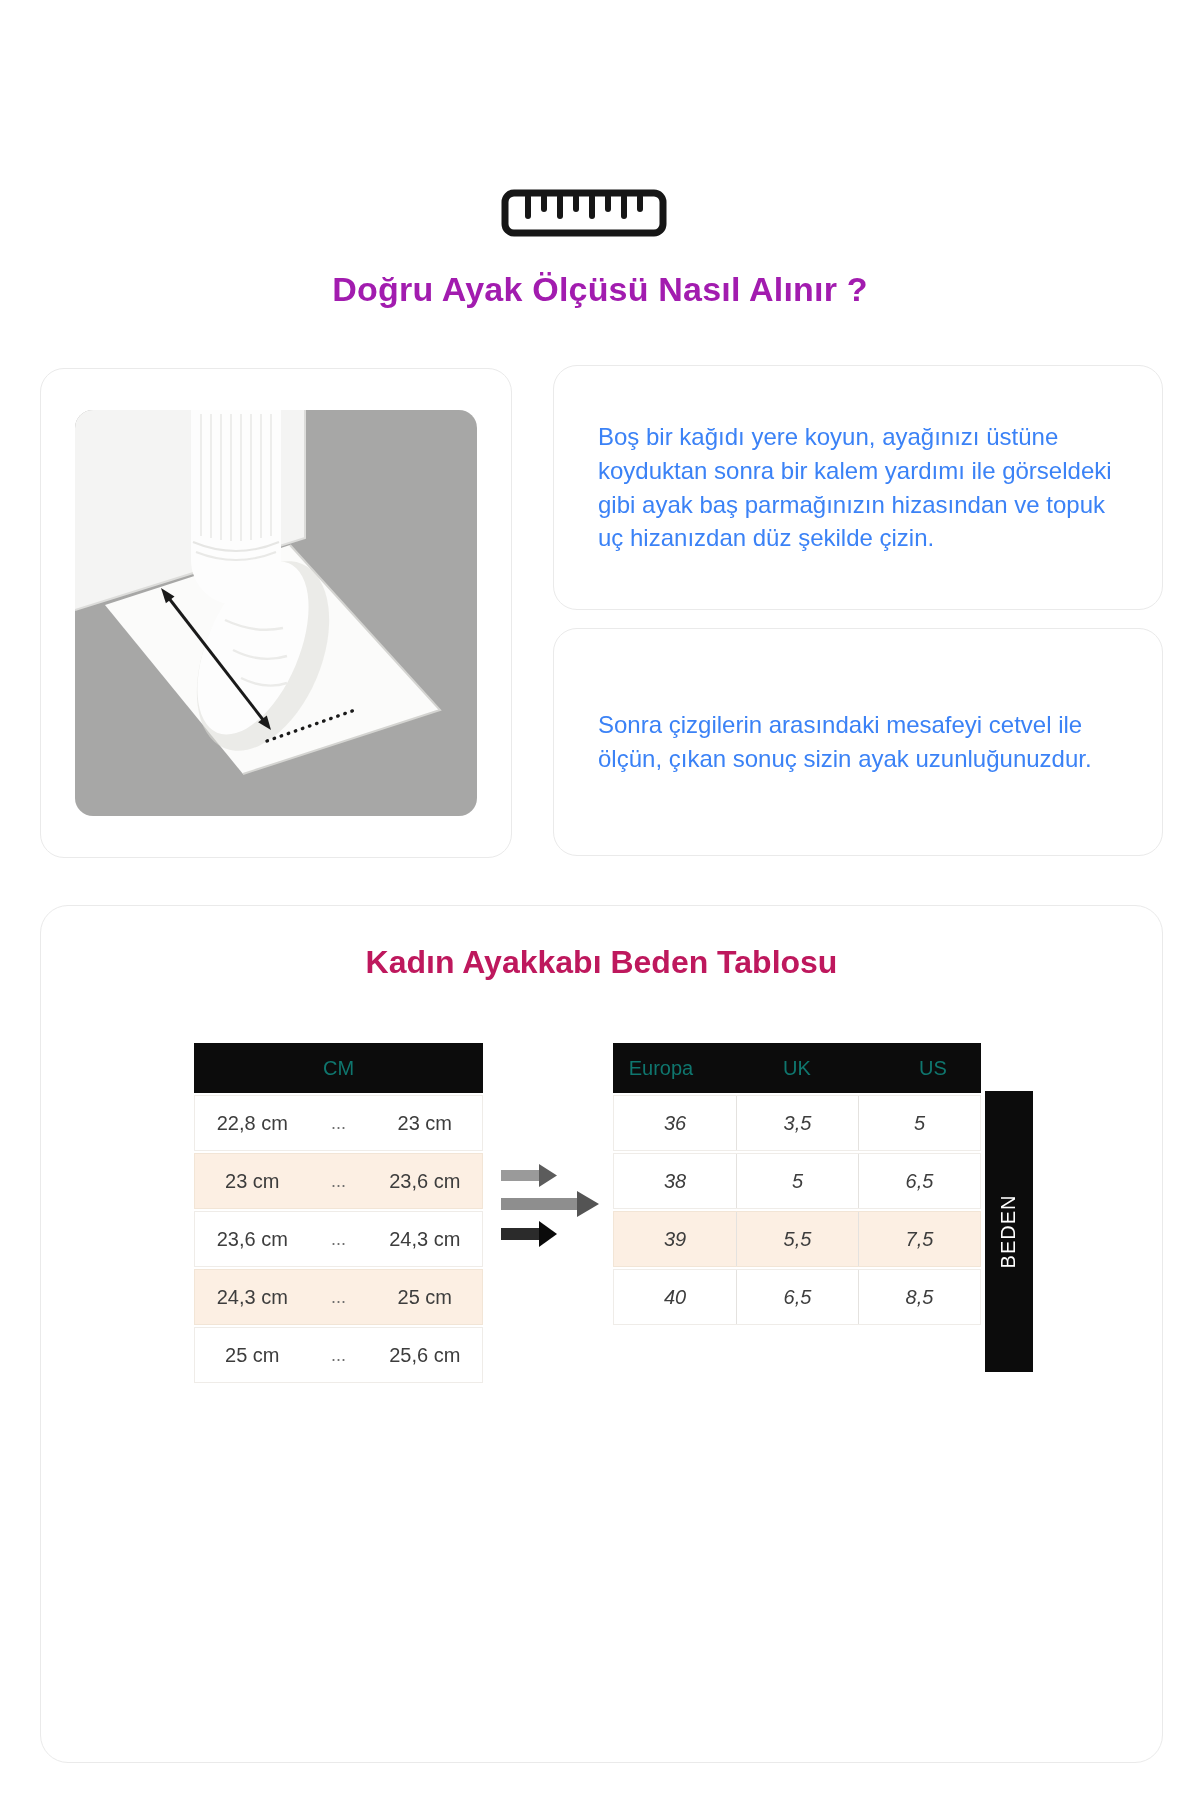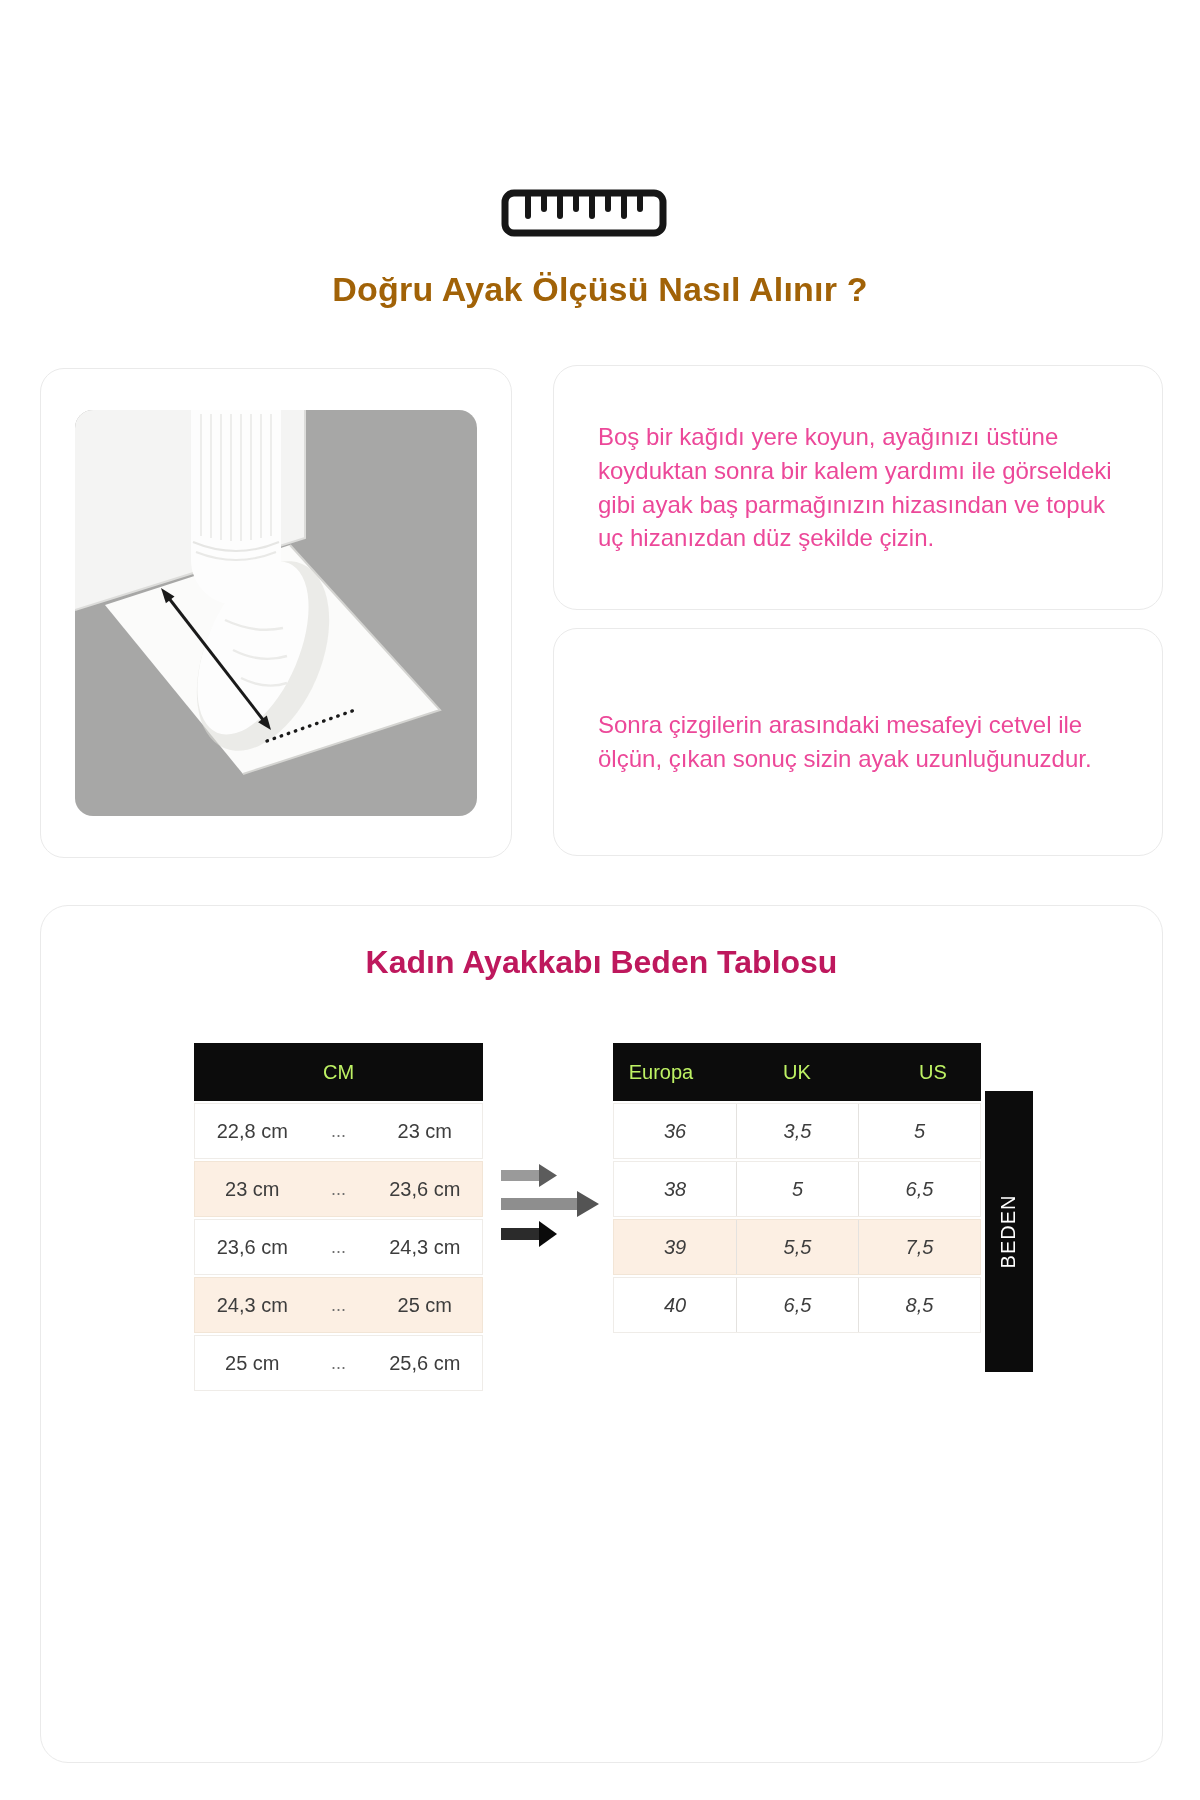--- a/index.html
+++ b/index.html
@@ -4,46 +4,46 @@
 <style>
   html,body{margin:0;padding:0;background:#ffffff;}
   .canvas{
     position:relative;width:1200px;height:1800px;margin:0 auto;
     background:#ffffff;font-family:"Liberation Sans",sans-serif;overflow:hidden;
   }
   
   .ruler-wrap{position:absolute;left:500px;top:188px;width:168px;height:50px;}
   .page-title{
     position:absolute;left:0;top:270px;width:100%;text-align:center;
-    font-size:34px;font-weight:bold;color:#a16207;letter-spacing:.2px;
+    font-size:34px;font-weight:bold;color:#a21caf;letter-spacing:.2px;
   }
   
   .card{
     position:absolute;box-sizing:border-box;background:#fff;
     border:1px solid #eaeaea;border-radius:24px;
   }
   .photo-card{left:40px;top:368px;width:472px;height:490px;
     display:flex;align-items:center;justify-content:center;}
   .photo-frame{width:402px;height:406px;border-radius:18px;overflow:hidden;}
   .note-card-1{left:553px;top:365px;width:610px;height:245px;}
   .note-card-2{left:553px;top:628px;width:610px;height:228px;}
   .note-card-1,.note-card-2{display:flex;align-items:center;padding:0 44px;}
-  .note-text{font-size:24px;line-height:1.4;color:#ec4899;}
+  .note-text{font-size:24px;line-height:1.4;color:#3b82f6;}
   
   .chart-card{left:40px;top:905px;width:1123px;height:858px;border-radius:28px;}
   .chart-title{
     position:absolute;left:0;top:38px;width:100%;text-align:center;
     font-size:32px;font-weight:bold;color:#be185d;
   }
   
   .tbl{position:absolute;display:flex;flex-direction:column;gap:2px;}
   .cm-tbl{left:153px;top:137px;width:289px;}
   .size-tbl{left:572px;top:137px;width:368px;}
   .tbl-head{
-    box-sizing:border-box;height:58px;background:#0c0c0c;color:#bef264;
+    box-sizing:border-box;height:50px;background:#0c0c0c;color:#0f766e;
     display:grid;align-items:center;text-align:center;font-size:20px;
   }
   .head-1{grid-template-columns:1fr;}
   .head-3{grid-template-columns:1fr 1fr 1fr;gap:40px;}
   .row{
     box-sizing:border-box;height:56px;border:1px solid #efece8;
     display:grid;align-items:center;text-align:center;
     font-size:20px;color:#3d3d3d;background:#ffffff;
   }
   .row.alt{background:#fcefe3;border-color:#f2e5d6;}

